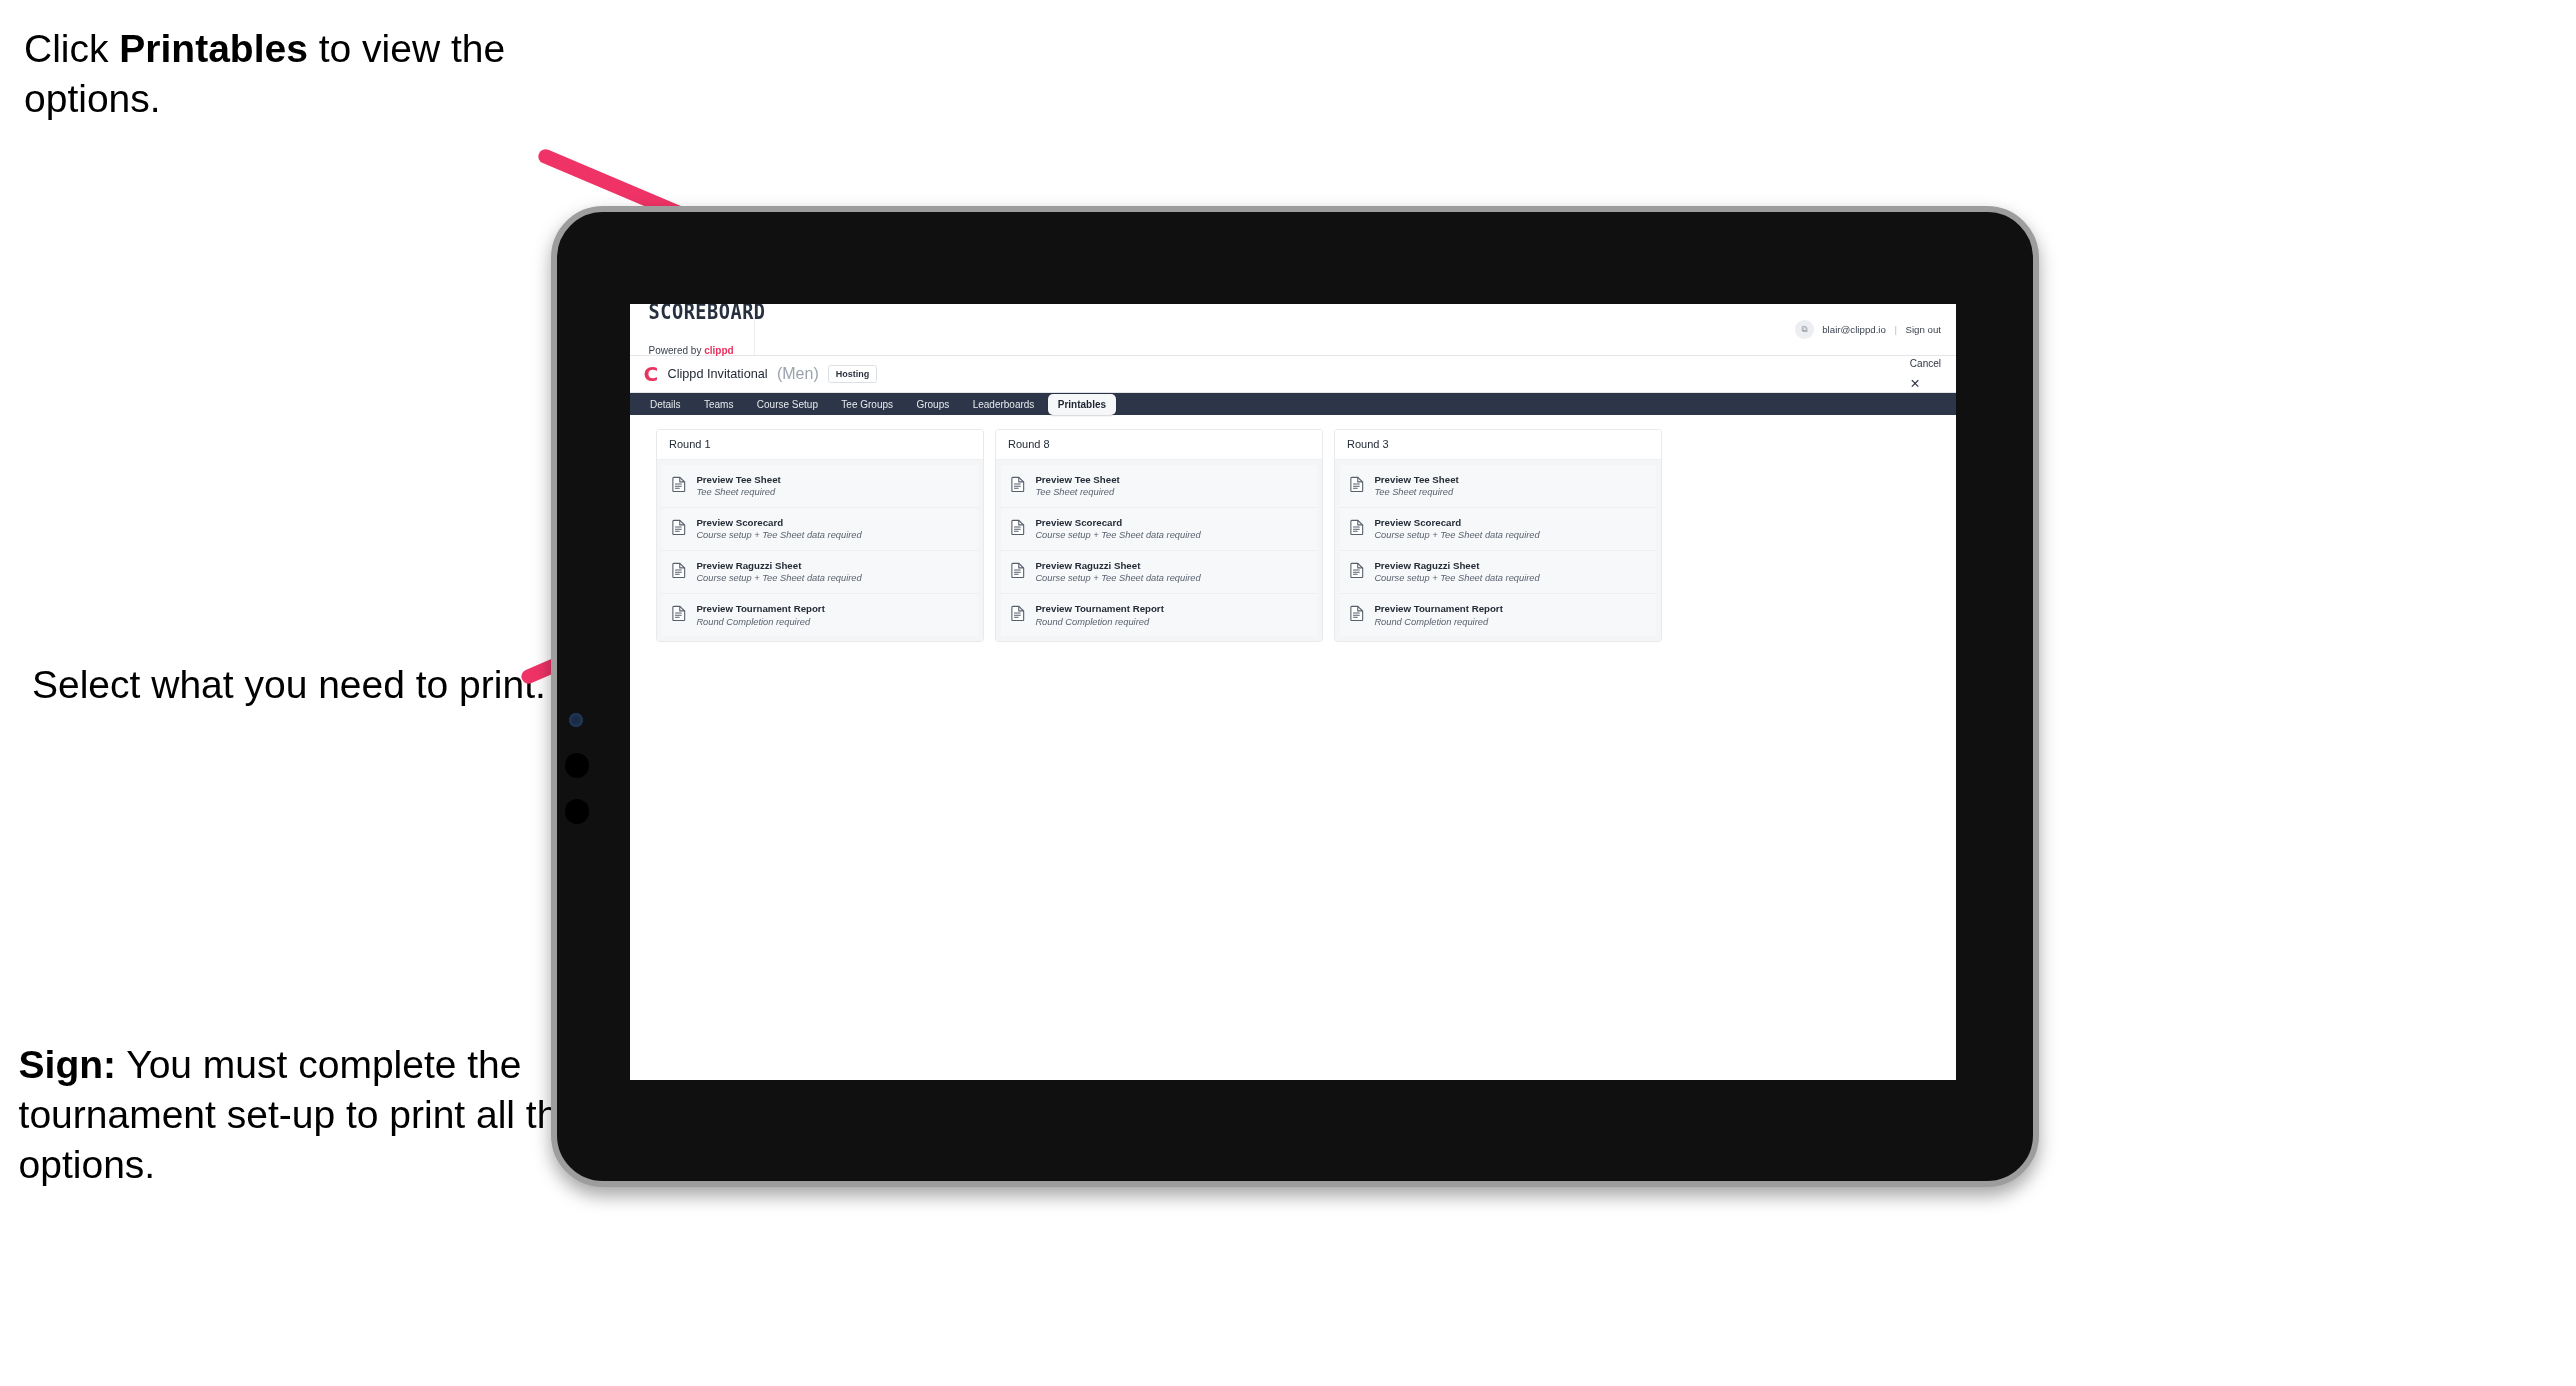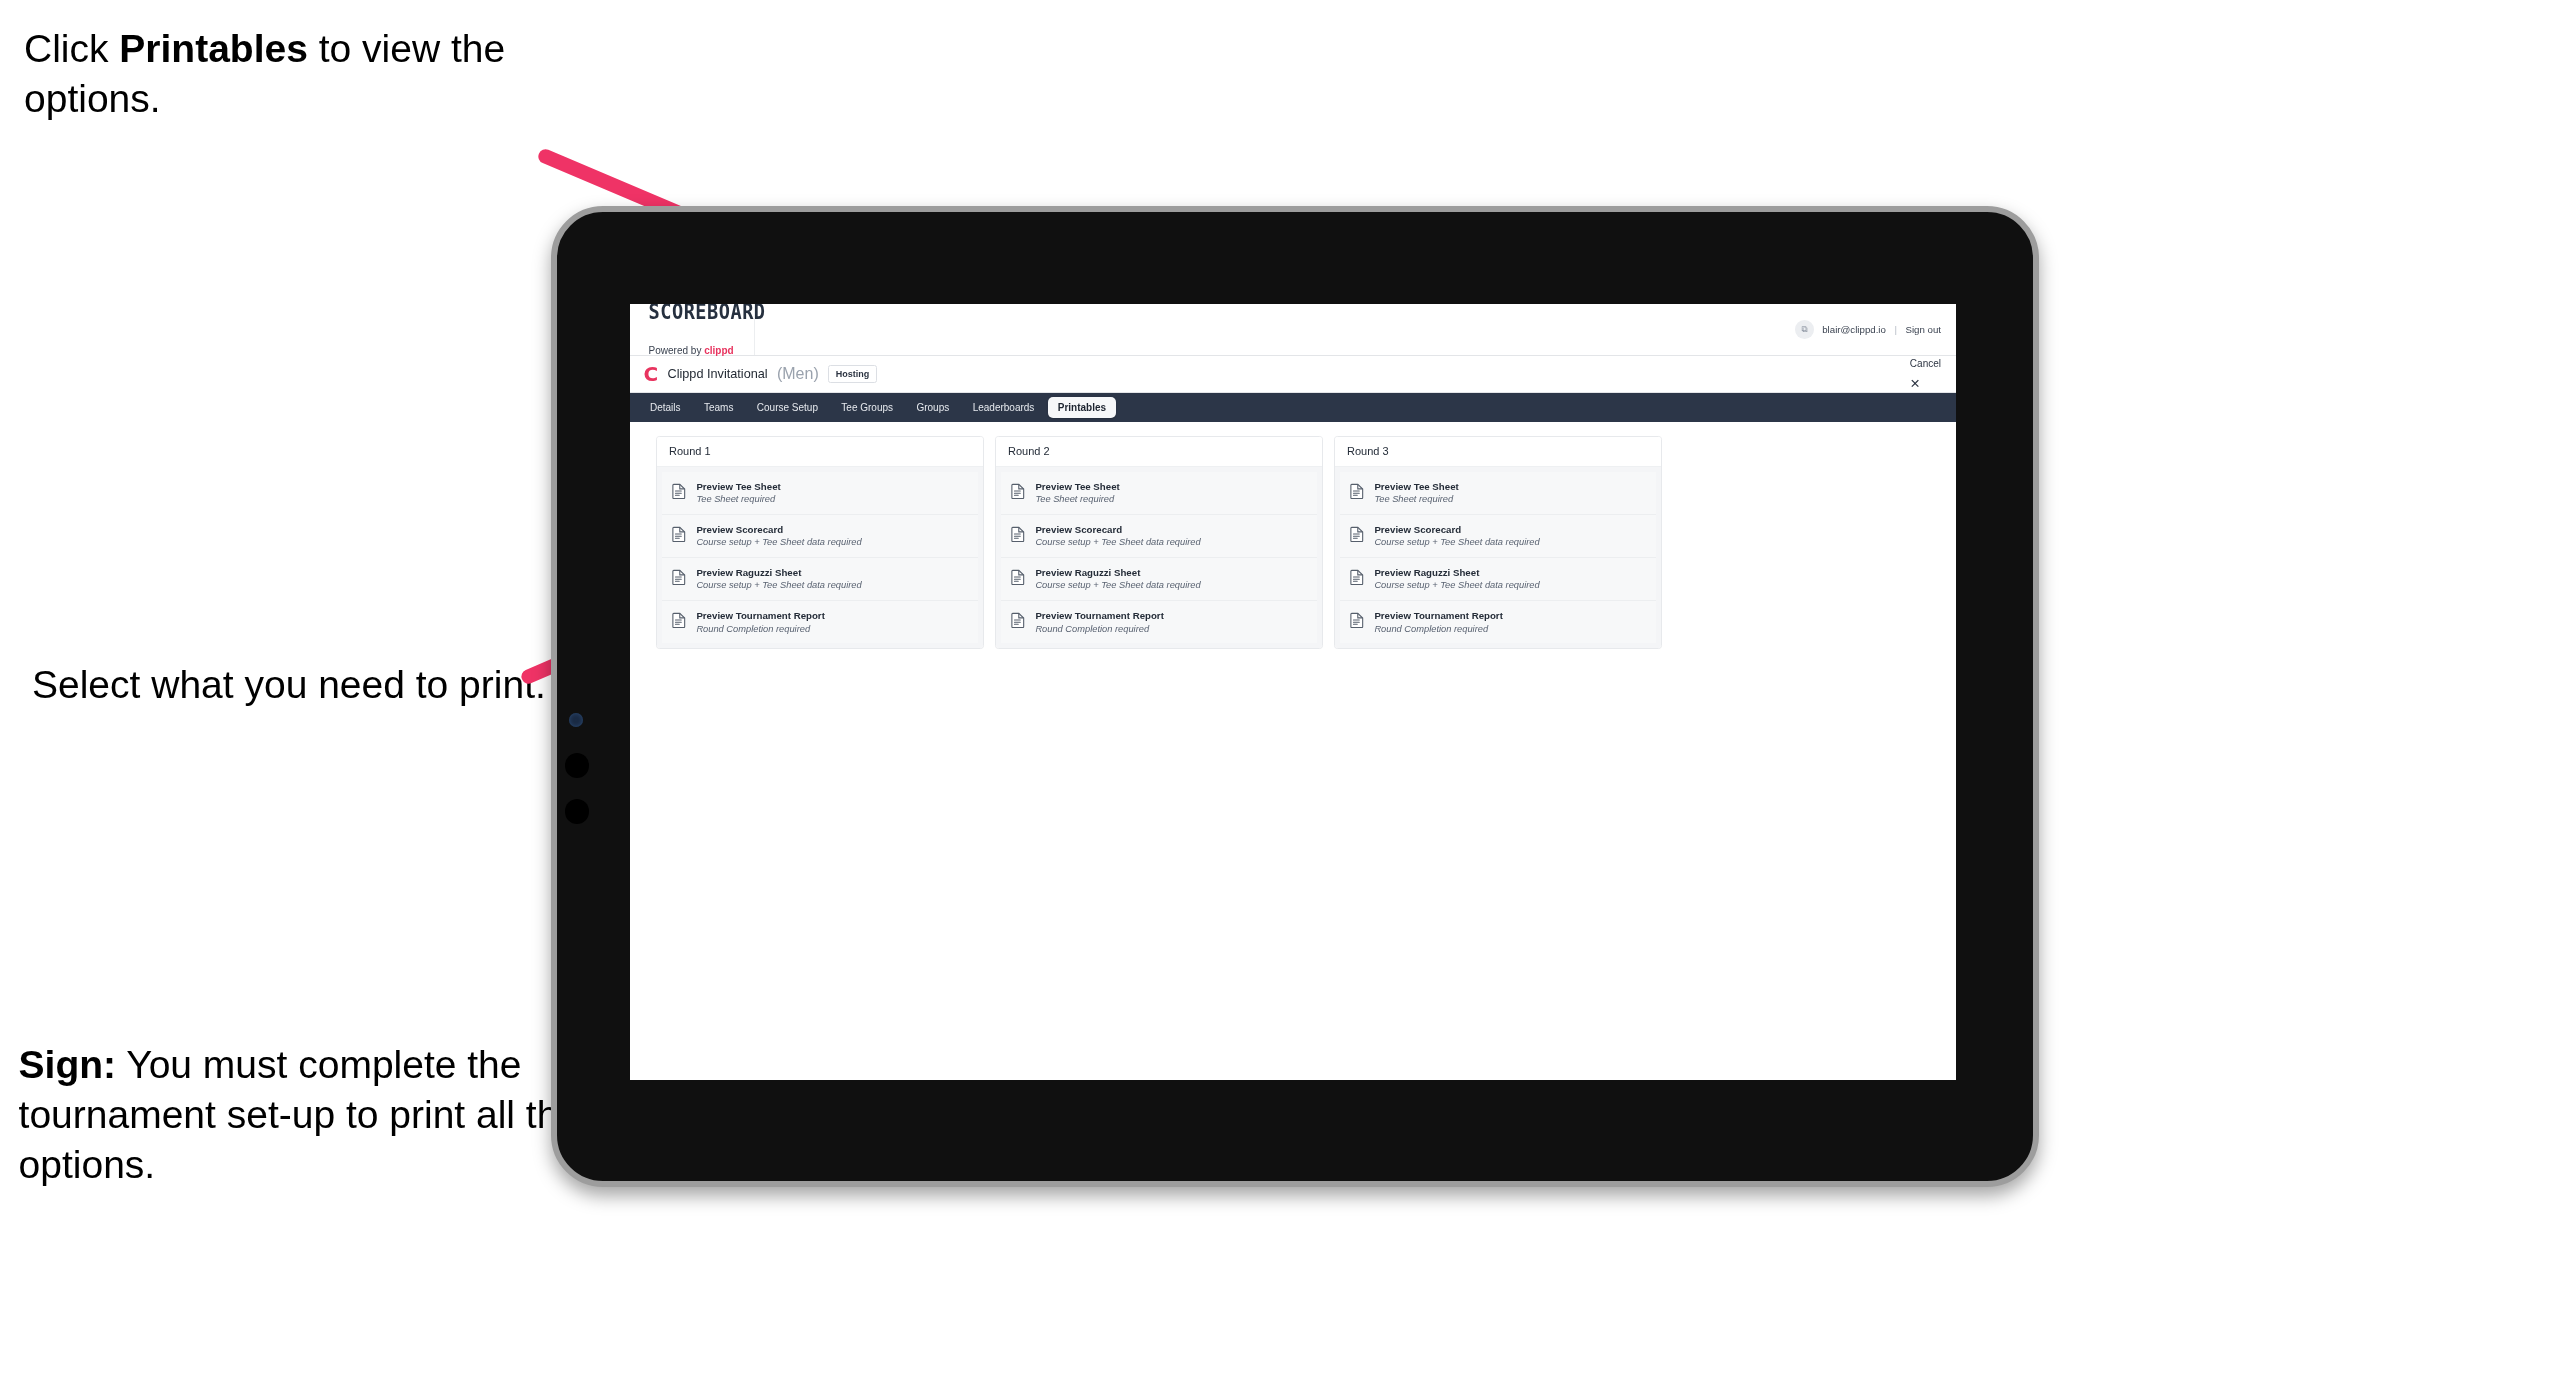--- a/index.html
+++ b/index.html
@@ -60,21 +60,21 @@
          font-family:"DejaVu Sans",sans-serif;}
   #tname{font-size:12.7px;color:#1f2630;}
   #tgender{font-size:16px;color:#9aa2ad;}
   #hosting{font-size:9px;font-weight:700;color:#2c3442;border:0.8px solid #dcdfe4;
            border-radius:2.5px;padding:3.4px 6.8px;background:#fff;}
   #cancel{margin-left:auto;display:flex;gap:7px;font-size:10px;
           color:#2c3442;cursor:pointer;flex-direction:column;}
   #cancel .x{font-size:12.7px;}
 
   
-  #tabs{height:29px;background:#2c3648;display:flex;align-items:center;padding:0 10px;gap:3.4px;}
+  #tabs{height:22px;background:#2c3648;display:flex;align-items:center;padding:0 10px;gap:3.4px;}
   .tab{font-size:10px;color:#e6e9ee;padding:5px 10px;border-radius:4.2px 4.2px 0 0;cursor:pointer;}
   .tab.active{background:#f6f7f9;color:#1d2430;font-weight:700;border-radius:5px;
               box-shadow:0 0.8px 1.7px rgba(0,0,0,.18);}
 
   
   #rounds{display:flex;gap:11px;padding:13.5px 12px;margin-left:14px;}
   .round-col{width:326px;background:#fff;border:0.8px solid #e7e9ec;border-radius:3.4px;
              overflow:hidden;}
   .round-head{height:29px;display:flex;align-items:center;padding-left:12px;
               font-size:11px;color:#242c38;background:#fff;border-bottom:0.8px solid #eef0f2;}
@@ -200,21 +200,21 @@
                 <path d="M4 9.6h7M4 12.1h7M4 14.6h4.6" stroke="#565f6c" stroke-width="1.2" stroke-linecap="round"></path>
               </svg></span>
             <span class="ptxt">
               <span class="ptitle">Preview Tournament Report</span>
               <span class="psub">Round Completion required</span>
             </span>
           </div>
         </div>
       </div>
       <div class="round-col">
-        <div class="round-head">Round 2</div>
+        <div class="round-head">Round 8</div>
         <div class="round-body">
           <div class="pitem">
             <span class="doc"><svg width="14.4" height="16" viewBox="0 0 17 19" fill="none" xmlns="http://www.w3.org/2000/svg">
                 <path d="M2 1.6h7.2L15 7.1v10.3a1 1 0 0 1-1 1H2a1 1 0 0 1-1-1V2.6a1 1 0 0 1 1-1z" stroke="#565f6c" stroke-width="1.3" fill="#fff"></path>
                 <path d="M9.2 1.8v5.2H14.7" stroke="#565f6c" stroke-width="1.3" fill="none"></path>
                 <path d="M4 9.6h7M4 12.1h7M4 14.6h4.6" stroke="#565f6c" stroke-width="1.2" stroke-linecap="round"></path>
               </svg></span>
             <span class="ptxt">
               <span class="ptitle">Preview Tee Sheet</span>
               <span class="psub">Tee Sheet required</span>

